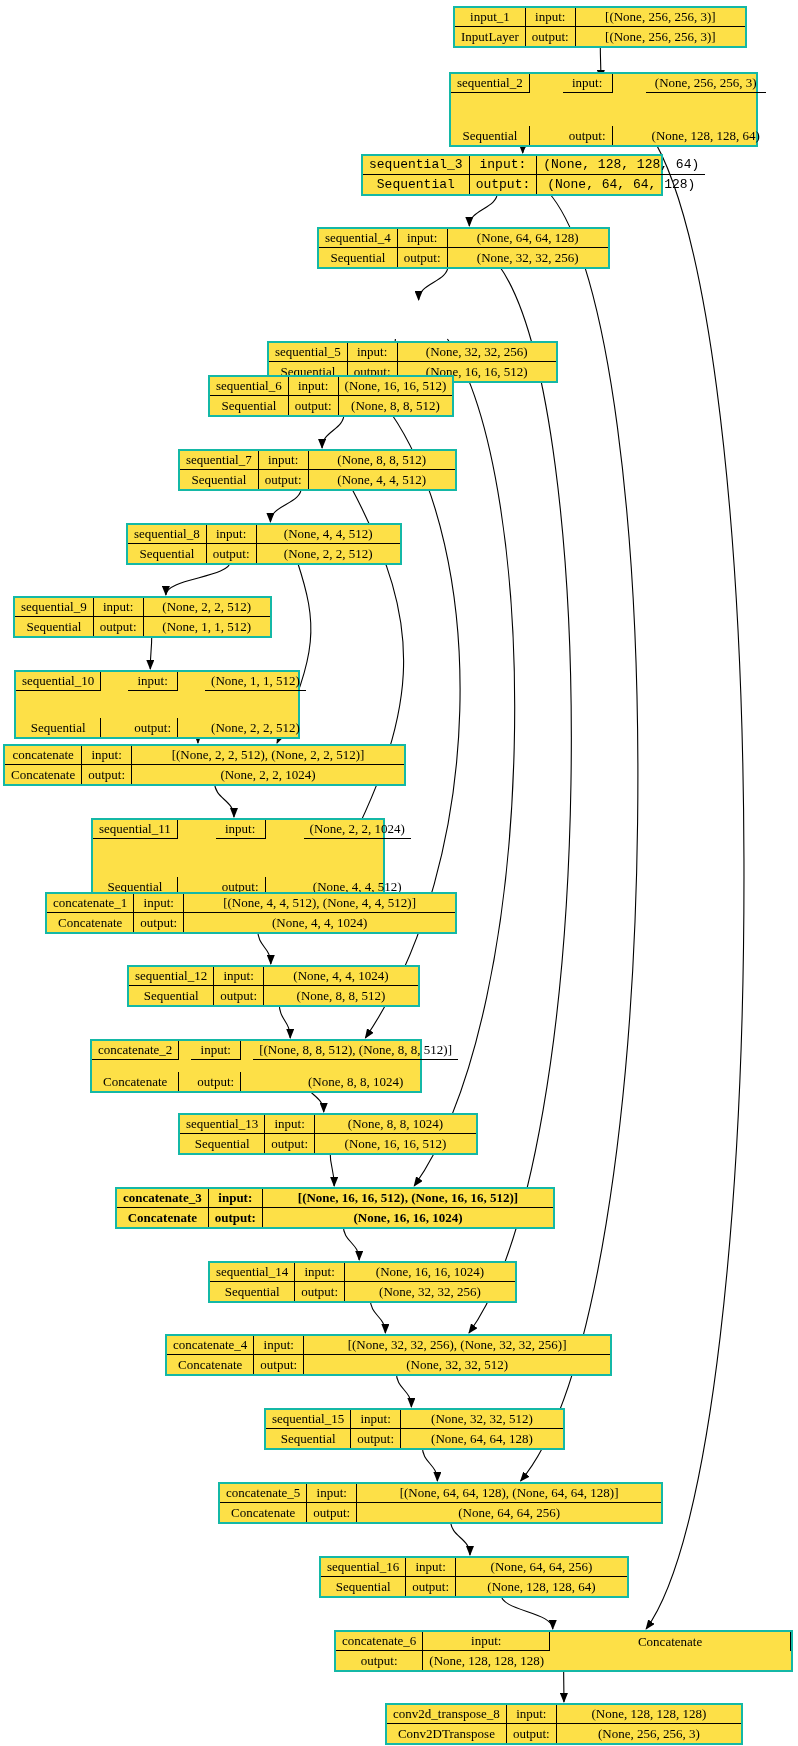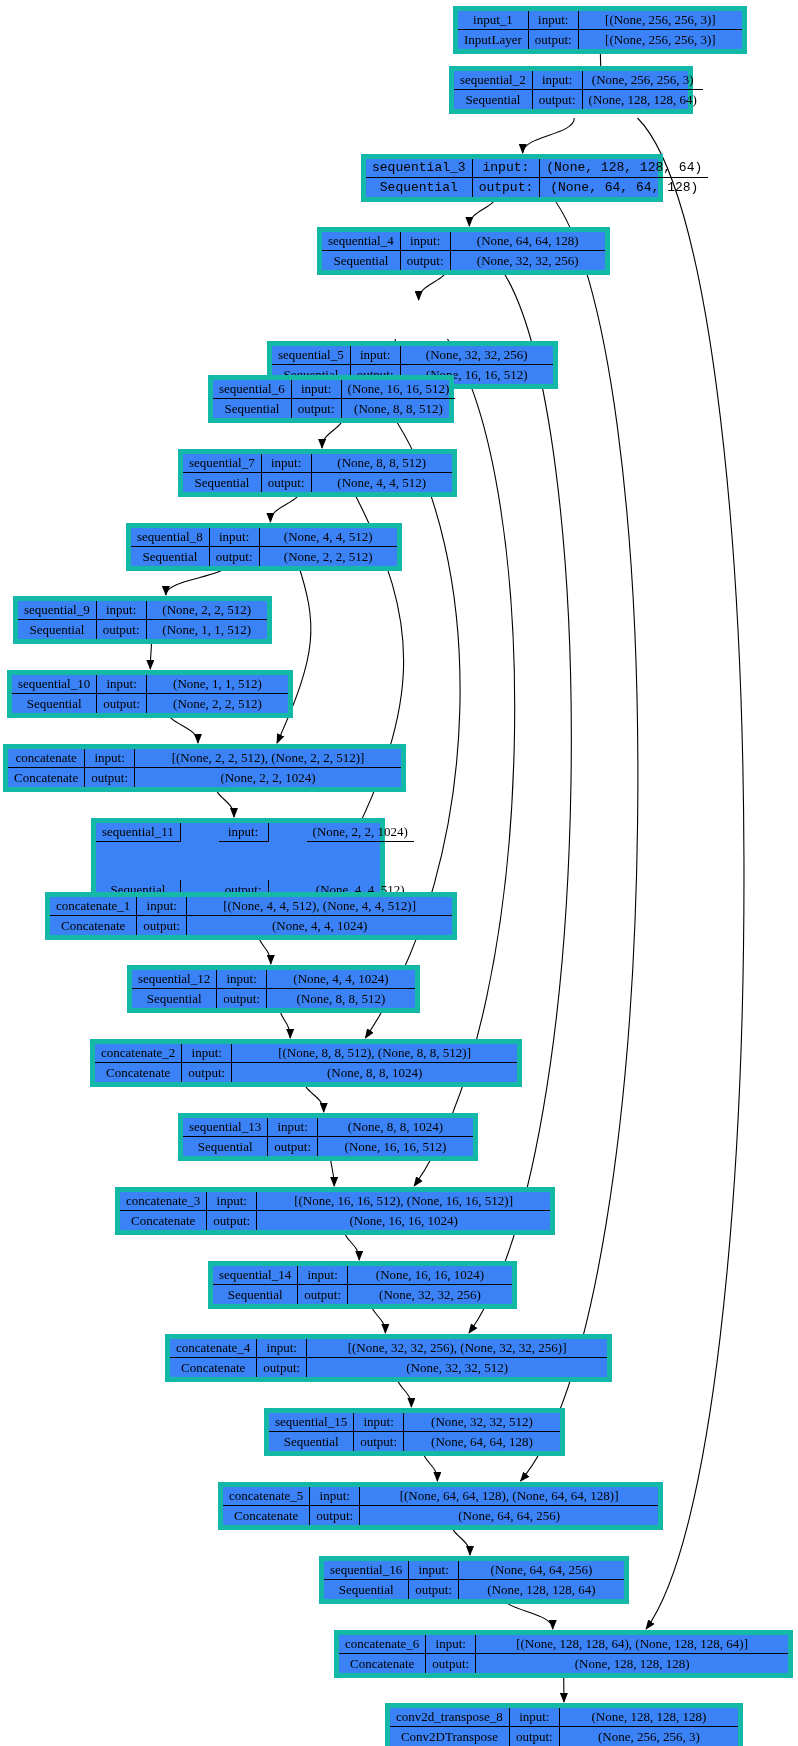--- a/index.html
+++ b/index.html
@@ -6,21 +6,21 @@
   #canvas{
     position:relative;width:798px;height:1746px;background:#ffffff;
     font-family:"Liberation Serif","DejaVu Serif",serif;color:#000;
     overflow:hidden;
   }
   #edges{position:absolute;left:0;top:0;width:798px;height:1746px;}
   .node{
     position:absolute;display:grid;
     grid-template-columns:max-content max-content 1fr;
     grid-template-rows:19px 19px;
-    border:5px solid #14b8a6;background:#3b82f6;box-sizing:border-box;
+    border:2px solid #14b8a6;background:#fde047;box-sizing:border-box;
     font-size:13px;line-height:18px;
   }
   .cell{
     padding:0 6px;white-space:nowrap;box-sizing:border-box;
     display:flex;align-items:center;justify-content:center;
     border-right:1px solid #000;border-bottom:1px solid #000;
   }
   .cell.no-r{border-right:none;}
   .cell.no-b{border-bottom:none;}
 </style>
@@ -68,21 +68,21 @@
       </g>
   </svg>
 <div class="node" style="left: 453px; top: 6px; width: 294px;">
     <div class="cell">input_1</div>
     <div class="cell">input:</div>
     <div class="cell no-r">[(None, 256, 256, 3)]</div>
     <div class="cell no-b">InputLayer</div>
     <div class="cell no-b">output:</div>
     <div class="cell no-r no-b">[(None, 256, 256, 3)]</div>
   </div>
-    <div class="node" style="left: 449px; top: 66px; width: 244px;">
+    <div class="node" style="left: 449px; top: 72px; width: 309px; gap: 33px;">
     <div class="cell">sequential_2</div>
     <div class="cell">input:</div>
     <div class="cell no-r">(None, 256, 256, 3)</div>
     <div class="cell no-b">Sequential</div>
     <div class="cell no-b">output:</div>
     <div class="cell no-r no-b">(None, 128, 128, 64)</div>
   </div>
     <div class="node" style="left: 361px; top: 154px; width: 302px; font-family: Liberation Mono, monospace;">
     <div class="cell">sequential_3</div>
     <div class="cell">input:</div>
@@ -132,21 +132,21 @@
     <div class="cell no-r no-b">(None, 2, 2, 512)</div>
   </div>
     <div class="node" style="left: 13px; top: 596px; width: 259px;">
     <div class="cell">sequential_9</div>
     <div class="cell">input:</div>
     <div class="cell no-r">(None, 2, 2, 512)</div>
     <div class="cell no-b">Sequential</div>
     <div class="cell no-b">output:</div>
     <div class="cell no-r no-b">(None, 1, 1, 512)</div>
   </div>
-    <div class="node" style="left: 7px; top: 670px; width: 286px;">
+    <div class="node" style="left: 14px; top: 670px; width: 286px; gap: 27px;">
     <div class="cell">sequential_10</div>
     <div class="cell">input:</div>
     <div class="cell no-r">(None, 1, 1, 512)</div>
     <div class="cell no-b">Sequential</div>
     <div class="cell no-b">output:</div>
     <div class="cell no-r no-b">(None, 2, 2, 512)</div>
   </div>
     <div class="node" style="left: 3px; top: 744px; width: 403px;">
     <div class="cell">concatenate</div>
     <div class="cell">input:</div>
@@ -172,37 +172,37 @@
     <div class="cell no-r no-b">(None, 4, 4, 1024)</div>
   </div>
     <div class="node" style="left: 127px; top: 965px; width: 293px;">
     <div class="cell">sequential_12</div>
     <div class="cell">input:</div>
     <div class="cell no-r">(None, 4, 4, 1024)</div>
     <div class="cell no-b">Sequential</div>
     <div class="cell no-b">output:</div>
     <div class="cell no-r no-b">(None, 8, 8, 512)</div>
   </div>
-    <div class="node" style="left: 90px; top: 1039px; width: 432px;">
+    <div class="node" style="left: 90px; top: 1039px; width: 332px; gap: 12px;">
     <div class="cell">concatenate_2</div>
     <div class="cell">input:</div>
     <div class="cell no-r">[(None, 8, 8, 512), (None, 8, 8, 512)]</div>
     <div class="cell no-b">Concatenate</div>
     <div class="cell no-b">output:</div>
     <div class="cell no-r no-b">(None, 8, 8, 1024)</div>
   </div>
     <div class="node" style="left: 178px; top: 1113px; width: 300px;">
     <div class="cell">sequential_13</div>
     <div class="cell">input:</div>
     <div class="cell no-r">(None, 8, 8, 1024)</div>
     <div class="cell no-b">Sequential</div>
     <div class="cell no-b">output:</div>
     <div class="cell no-r no-b">(None, 16, 16, 512)</div>
   </div>
-    <div class="node" style="left: 115px; top: 1187px; width: 440px;">
+    <div class="node" style="left: 115px; top: 1187px; width: 440px; font-weight: bold;">
     <div class="cell">concatenate_3</div>
     <div class="cell">input:</div>
     <div class="cell no-r">[(None, 16, 16, 512), (None, 16, 16, 512)]</div>
     <div class="cell no-b">Concatenate</div>
     <div class="cell no-b">output:</div>
     <div class="cell no-r no-b">(None, 16, 16, 1024)</div>
   </div>
     <div class="node" style="left: 208px; top: 1261px; width: 309px;">
     <div class="cell">sequential_14</div>
     <div class="cell">input:</div>
@@ -239,21 +239,20 @@
     <div class="cell">sequential_16</div>
     <div class="cell">input:</div>
     <div class="cell no-r">(None, 64, 64, 256)</div>
     <div class="cell no-b">Sequential</div>
     <div class="cell no-b">output:</div>
     <div class="cell no-r no-b">(None, 128, 128, 64)</div>
   </div>
     <div class="node" style="left: 334px; top: 1630px; width: 459px;">
     <div class="cell">concatenate_6</div>
     <div class="cell">input:</div>
-    <div class="cell no-r">[(None, 128, 128, 64), (None, 128, 128, 64)]</div>
     <div class="cell no-b">Concatenate</div>
     <div class="cell no-b">output:</div>
     <div class="cell no-r no-b">(None, 128, 128, 128)</div>
   </div>
     <div class="node" style="left: 385px; top: 1703px; width: 358px;">
     <div class="cell">conv2d_transpose_8</div>
     <div class="cell">input:</div>
     <div class="cell no-r">(None, 128, 128, 128)</div>
     <div class="cell no-b">Conv2DTranspose</div>
     <div class="cell no-b">output:</div>

